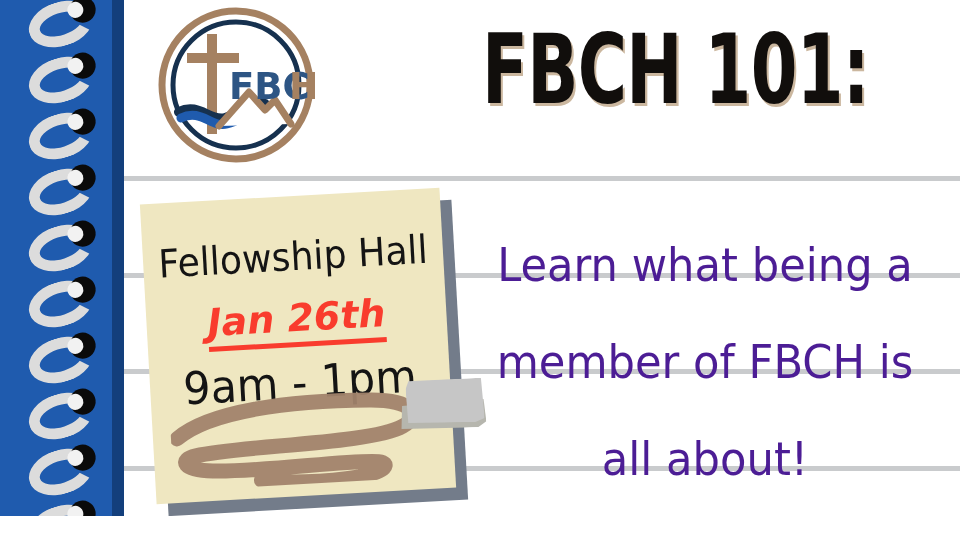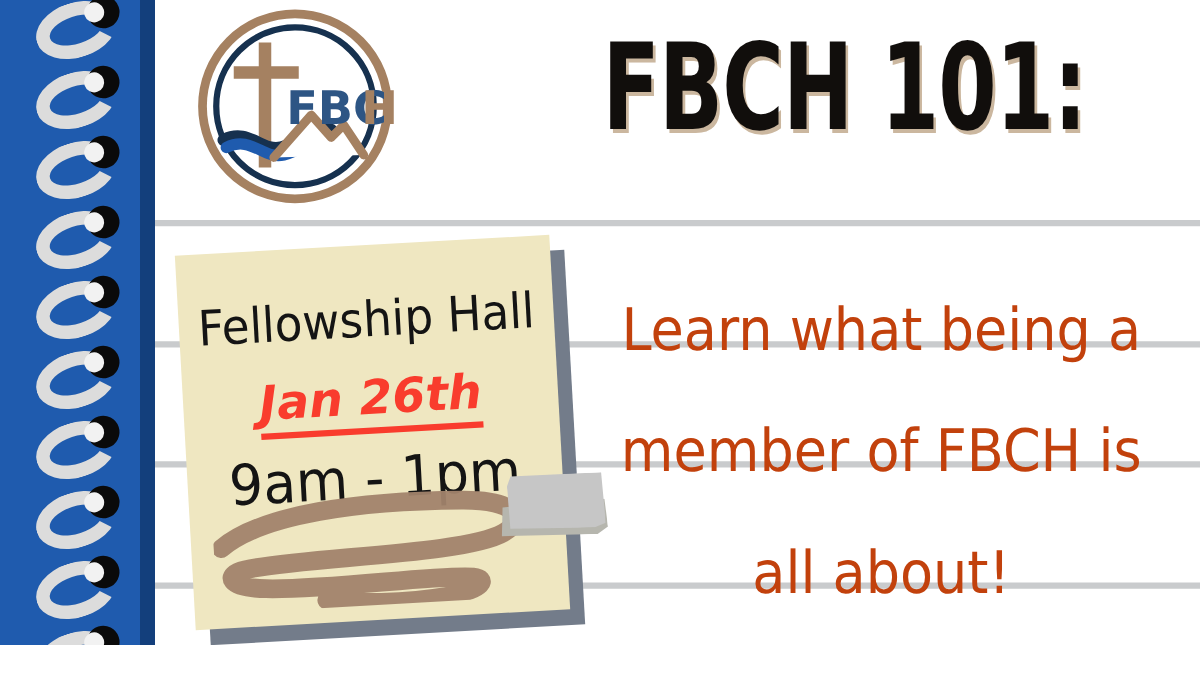--- a/index.html
+++ b/index.html
@@ -77,21 +77,21 @@
     text-shadow:3px 3px 0 #cbb79f;
   }
 
   
   .body-copy{
     position:absolute;left:476px;top:216px;width:458px;
     text-align:center;
     font-family:"DejaVu Sans", sans-serif;
     font-size:47px;
     line-height:97px;
-    color:#c2410c;
+    color:#4c1d95;
     letter-spacing:0px;
   }
   .body-copy .ln{
     display:block;
     transform:scaleX(0.92);
   }
 
   
   .note-wrap{
     position:absolute;left:148px;top:196px;width:310px;height:310px;

